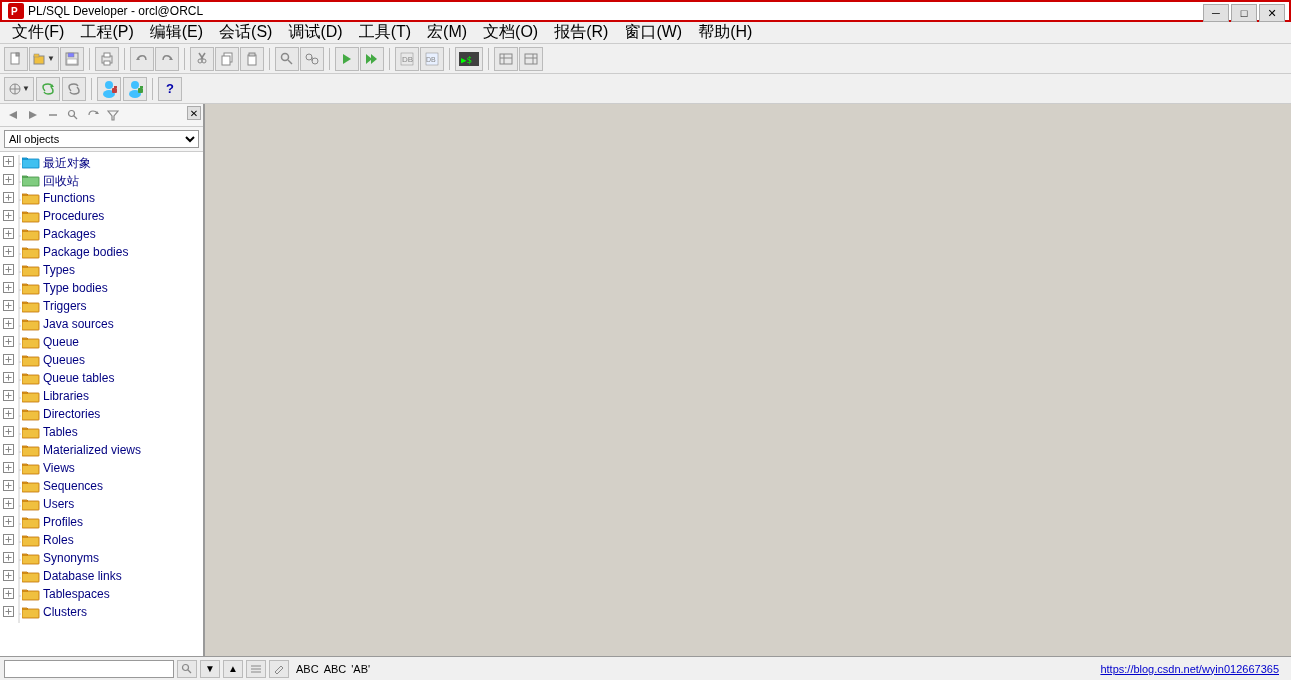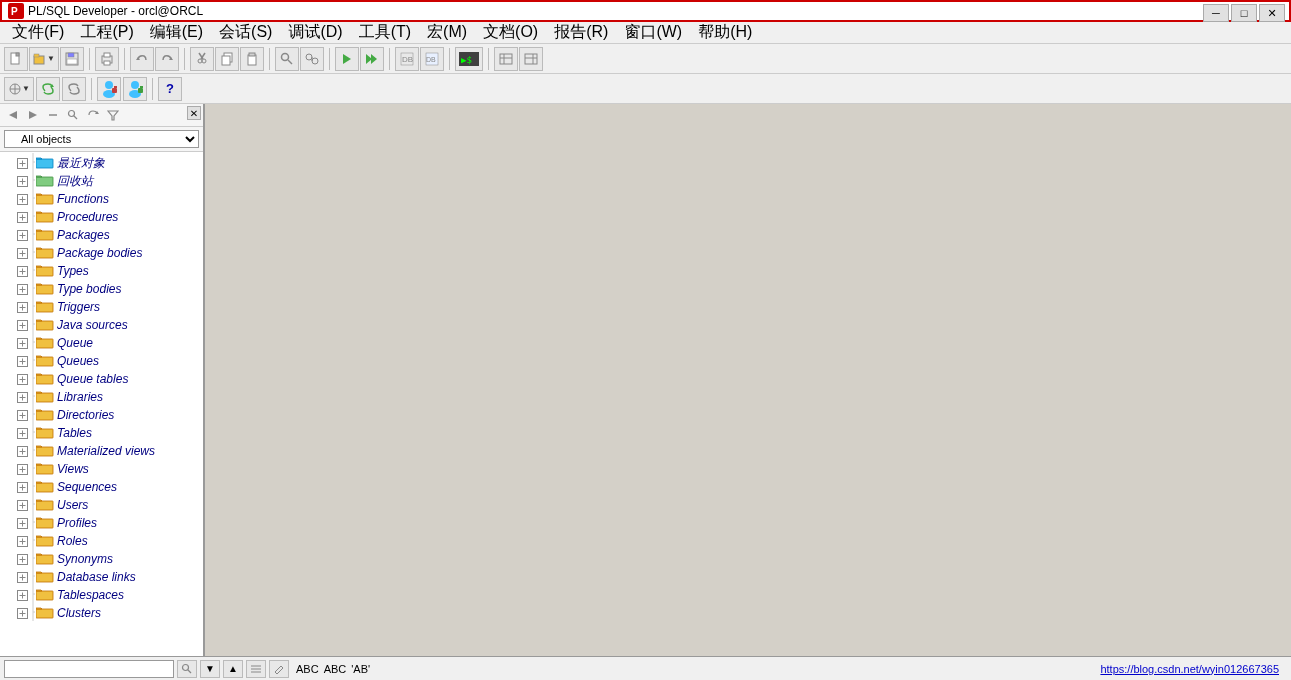--- a/index.html
+++ b/index.html
@@ -100,41 +100,39 @@
     #object-type-row {
       padding: 3px 4px;
       border-bottom: 1px solid #ccc;
       background: #f5f5f5;
     }
     #object-type-select {
       width: 100%;
       font-size: 11px;
       border: 1px solid #999;
       background: #fff;
-      padding: 1px 12px;
+      padding: 1px 0;
       cursor: pointer;
     }
 
     
     #tree-container {
       flex: 1;
       overflow-y: auto;
       background: #fff;
       padding: 2px 0;
     }
     .tree-item {
       display: flex;
-      align-items: center;
-      padding: 1px 16px;
+      padding: 1px 2px;
       cursor: pointer;
       white-space: nowrap;
       font-size: 12px;
       color: #000080;
       height: 18px;
-      font-style: italic;
     }
     .tree-item .expand-icon {
       width: 12px; height: 12px;
       display: flex; align-items: center; justify-content: center;
       font-size: 9px; color: #666; margin-right: 2px;
     }
     .tree-item .item-label { font-size: 12px; color: #000080; }
 
     
     #right-panel {

